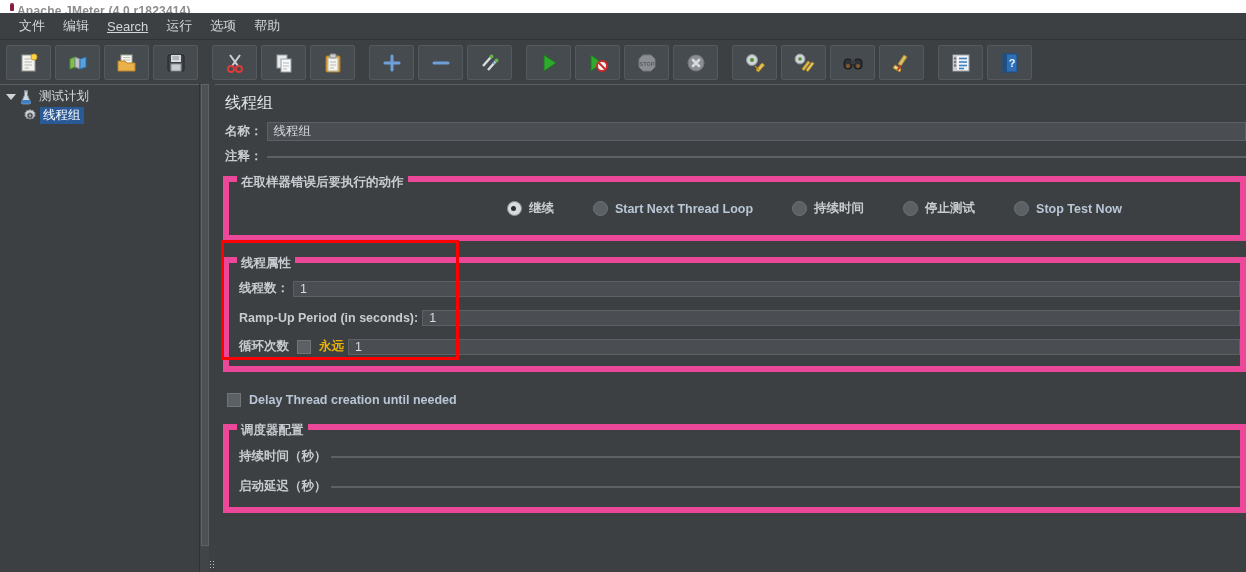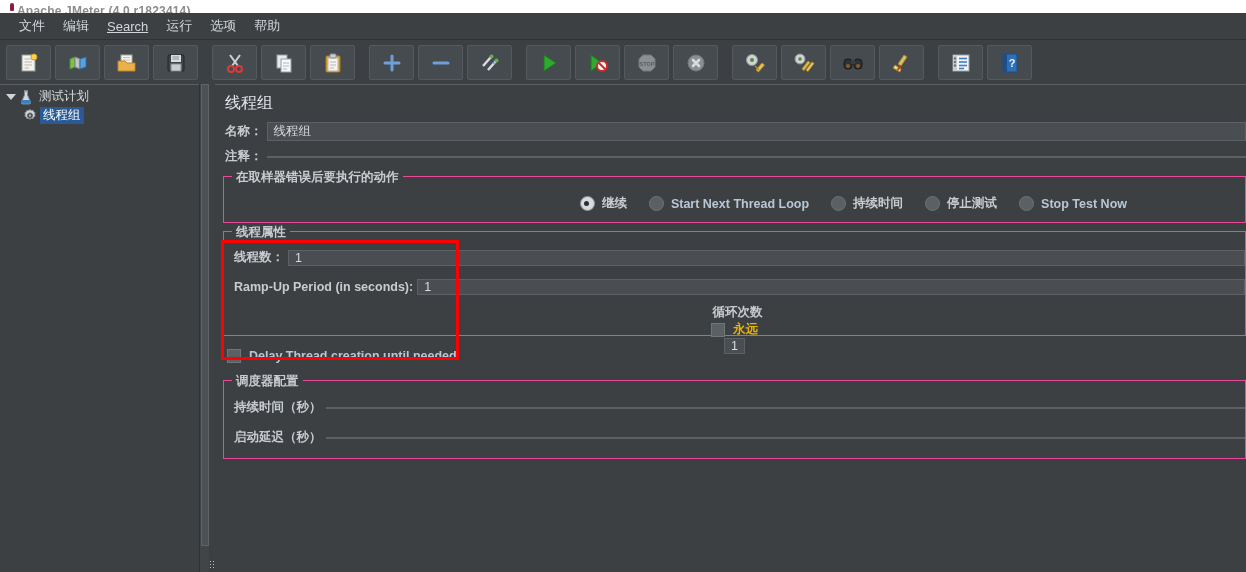--- a/index.html
+++ b/index.html
@@ -114,32 +114,32 @@
     display:flex;align-items:center;padding:0 4px 0 10px;white-space:nowrap;
   }
   .ffield{
     flex:1 1 auto;background:#4a4e52;border:1px solid #5c6165;
     display:flex;align-items:center;padding:0 6px;font-size:12.5px;color:#d8dce0;
     min-width:0;
   }
 
   
   .group{
-    position:relative;margin:8px 0 8px 8px;border:1px solid #ec4899;
-    padding:12px 0 4px 0;
+    position:relative;margin:8px 0 16px 8px;border:6px solid #ec4899;
+    padding:12px 0 12px 0;
   }
   .group > .gtitle{
     position:absolute;left:8px;top:-8px;background:#3c4043;
     padding:0 4px;font-size:12.5px;font-weight:bold;color:#c8ccd0;white-space:nowrap;
   }
 
   
   .radio-row{
     display:flex;align-items:center;justify-content:flex-end;
-    gap:0px;padding:6px 118px 6px 0;
+    gap:17px;padding:6px 118px 6px 0;
   }
   .radio{display:flex;align-items:center;margin-left:22px;white-space:nowrap;}
   .rdot{
     width:13px;height:13px;border-radius:50%;
     background:#5b6064;border:1px solid #6d7276;margin-right:7px;position:relative;flex:0 0 auto;
   }
   .radio.on .rdot{background:#d7dbdf;border-color:#8a8f93;}
   .radio.on .rdot:after{
     content:"";position:absolute;left:3.5px;top:3.5px;width:5px;height:5px;border-radius:50%;
     background:#2b2f32;
@@ -474,21 +474,21 @@
         <div class="frow" style="margin-top:2px;">
           <div class="flabel">线程数：</div>
           <div class="ffield">1</div>
         </div>
 
         <div class="frow" style="margin-top:6px;border-radius:8px;">
           <div class="flabel">Ramp-Up Period (in seconds):</div>
           <div class="ffield">1</div>
         </div>
 
-        <div class="frow" style="margin-top:6px;flex-direction:column;">
+        <div class="frow" style="margin-top:6px;">
           <div class="flabel">循环次数</div>
           <div class="flabel" style="padding-left:4px;">
             <span class="cbox"></span>
             <span class="cklabel">永远</span>
           </div>
           <div class="ffield">1</div>
         </div>
       </div>
 
       <div class="ckrow">

